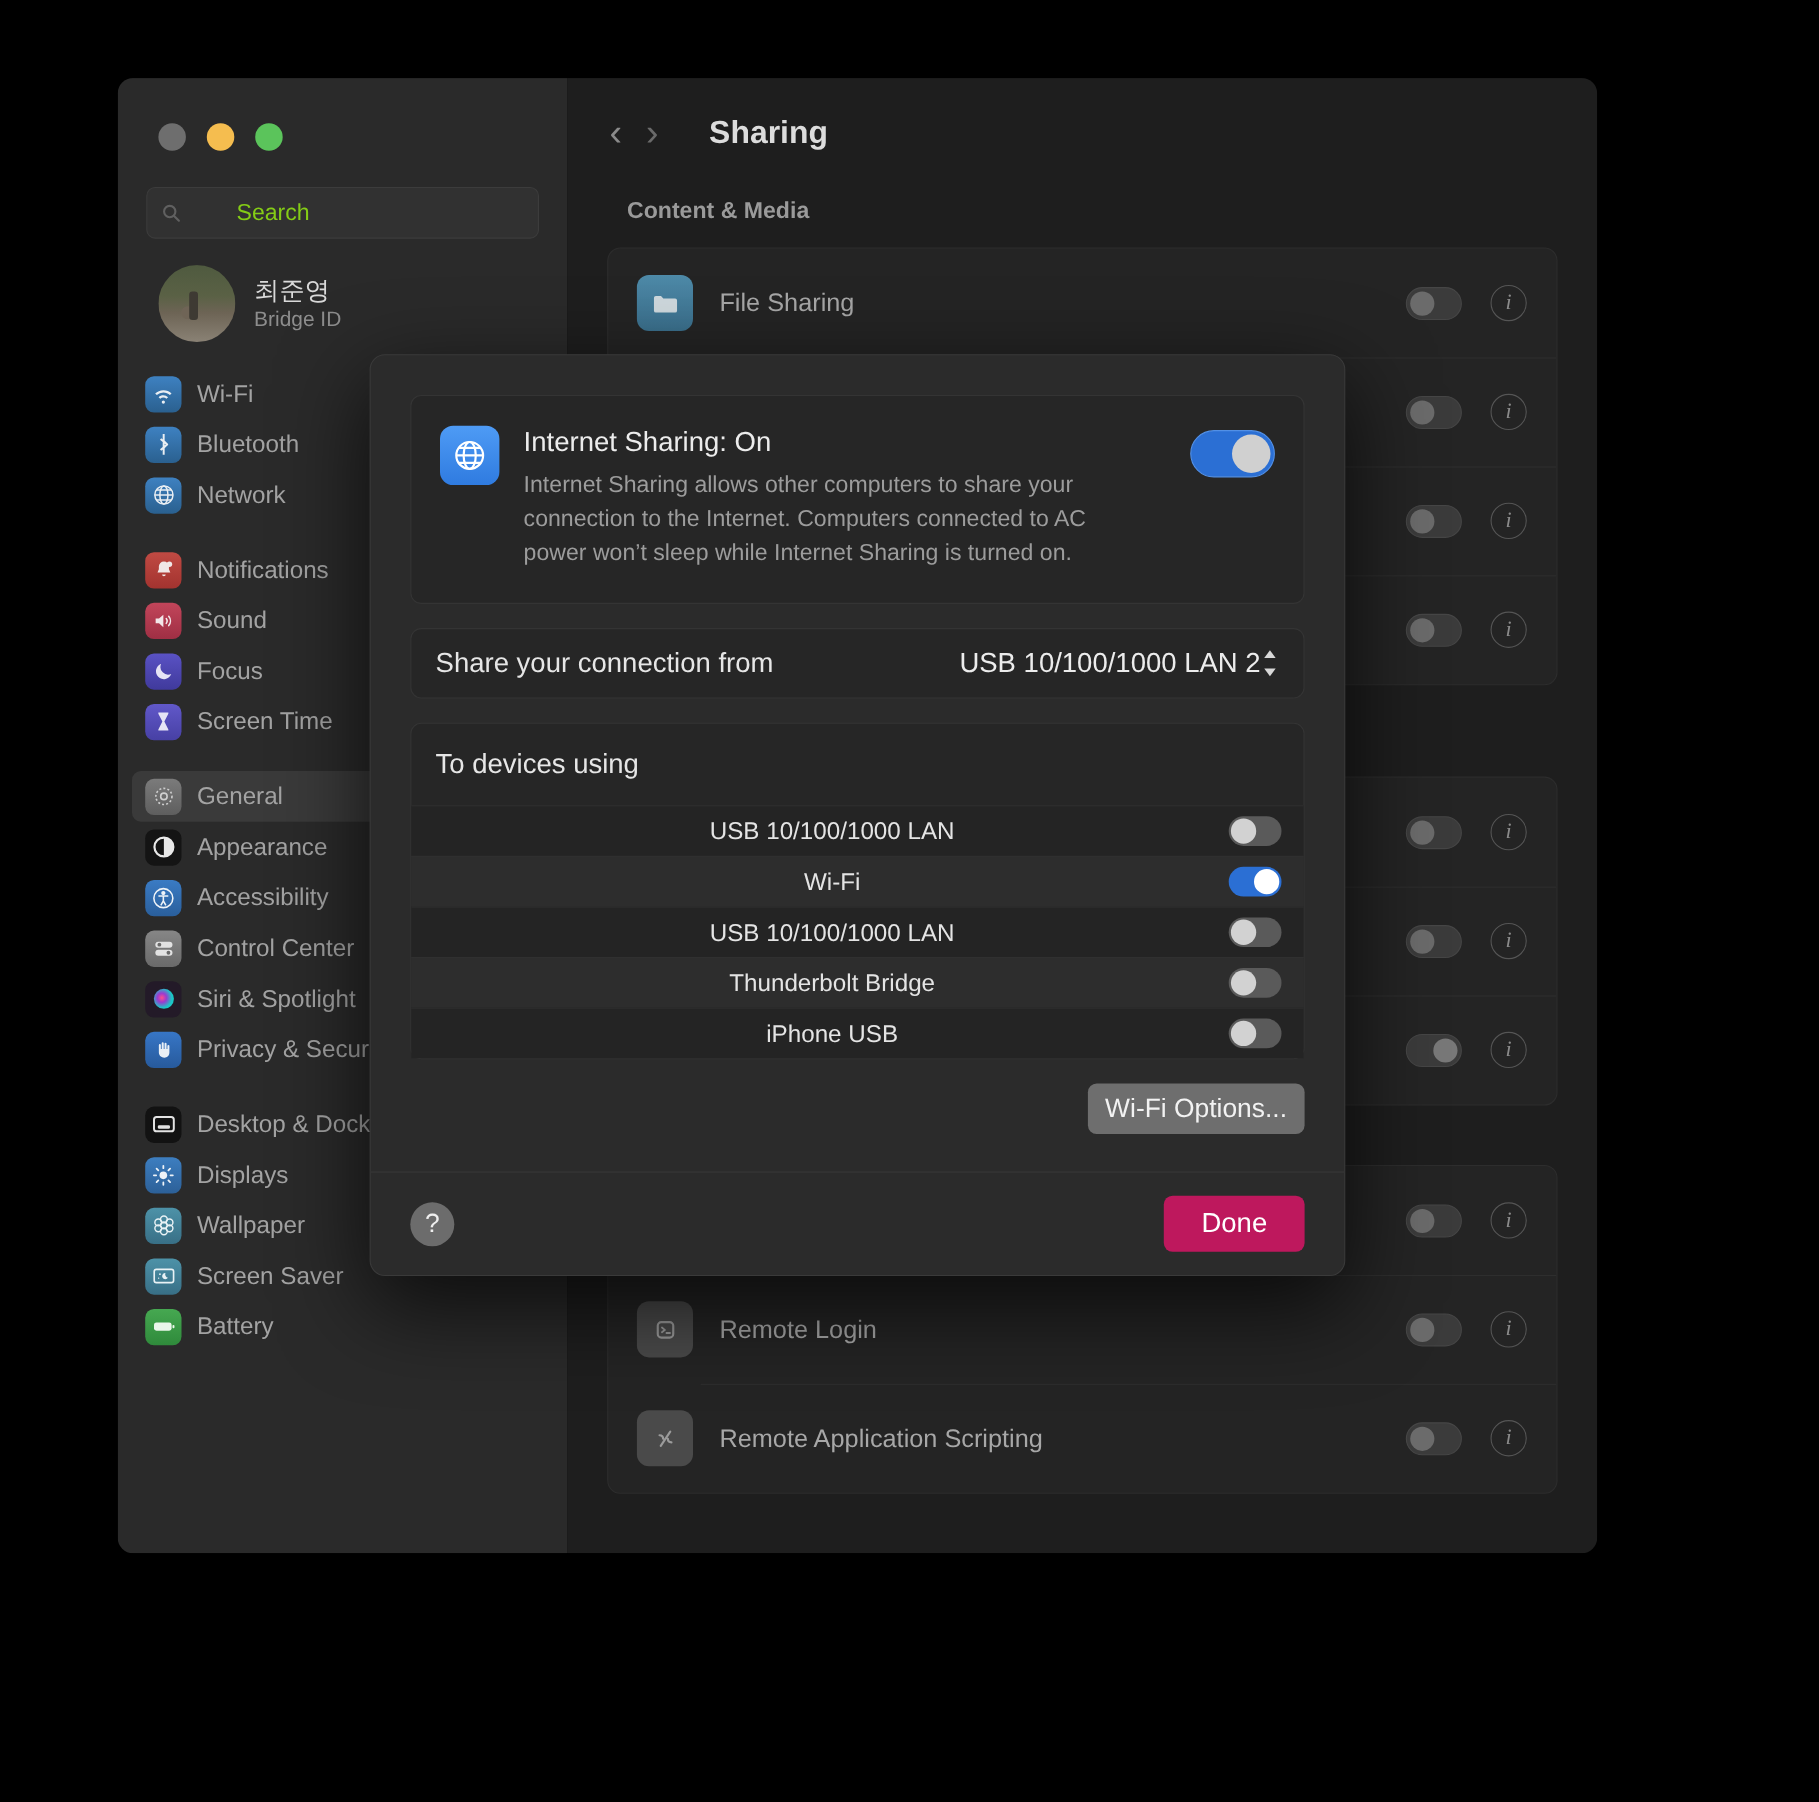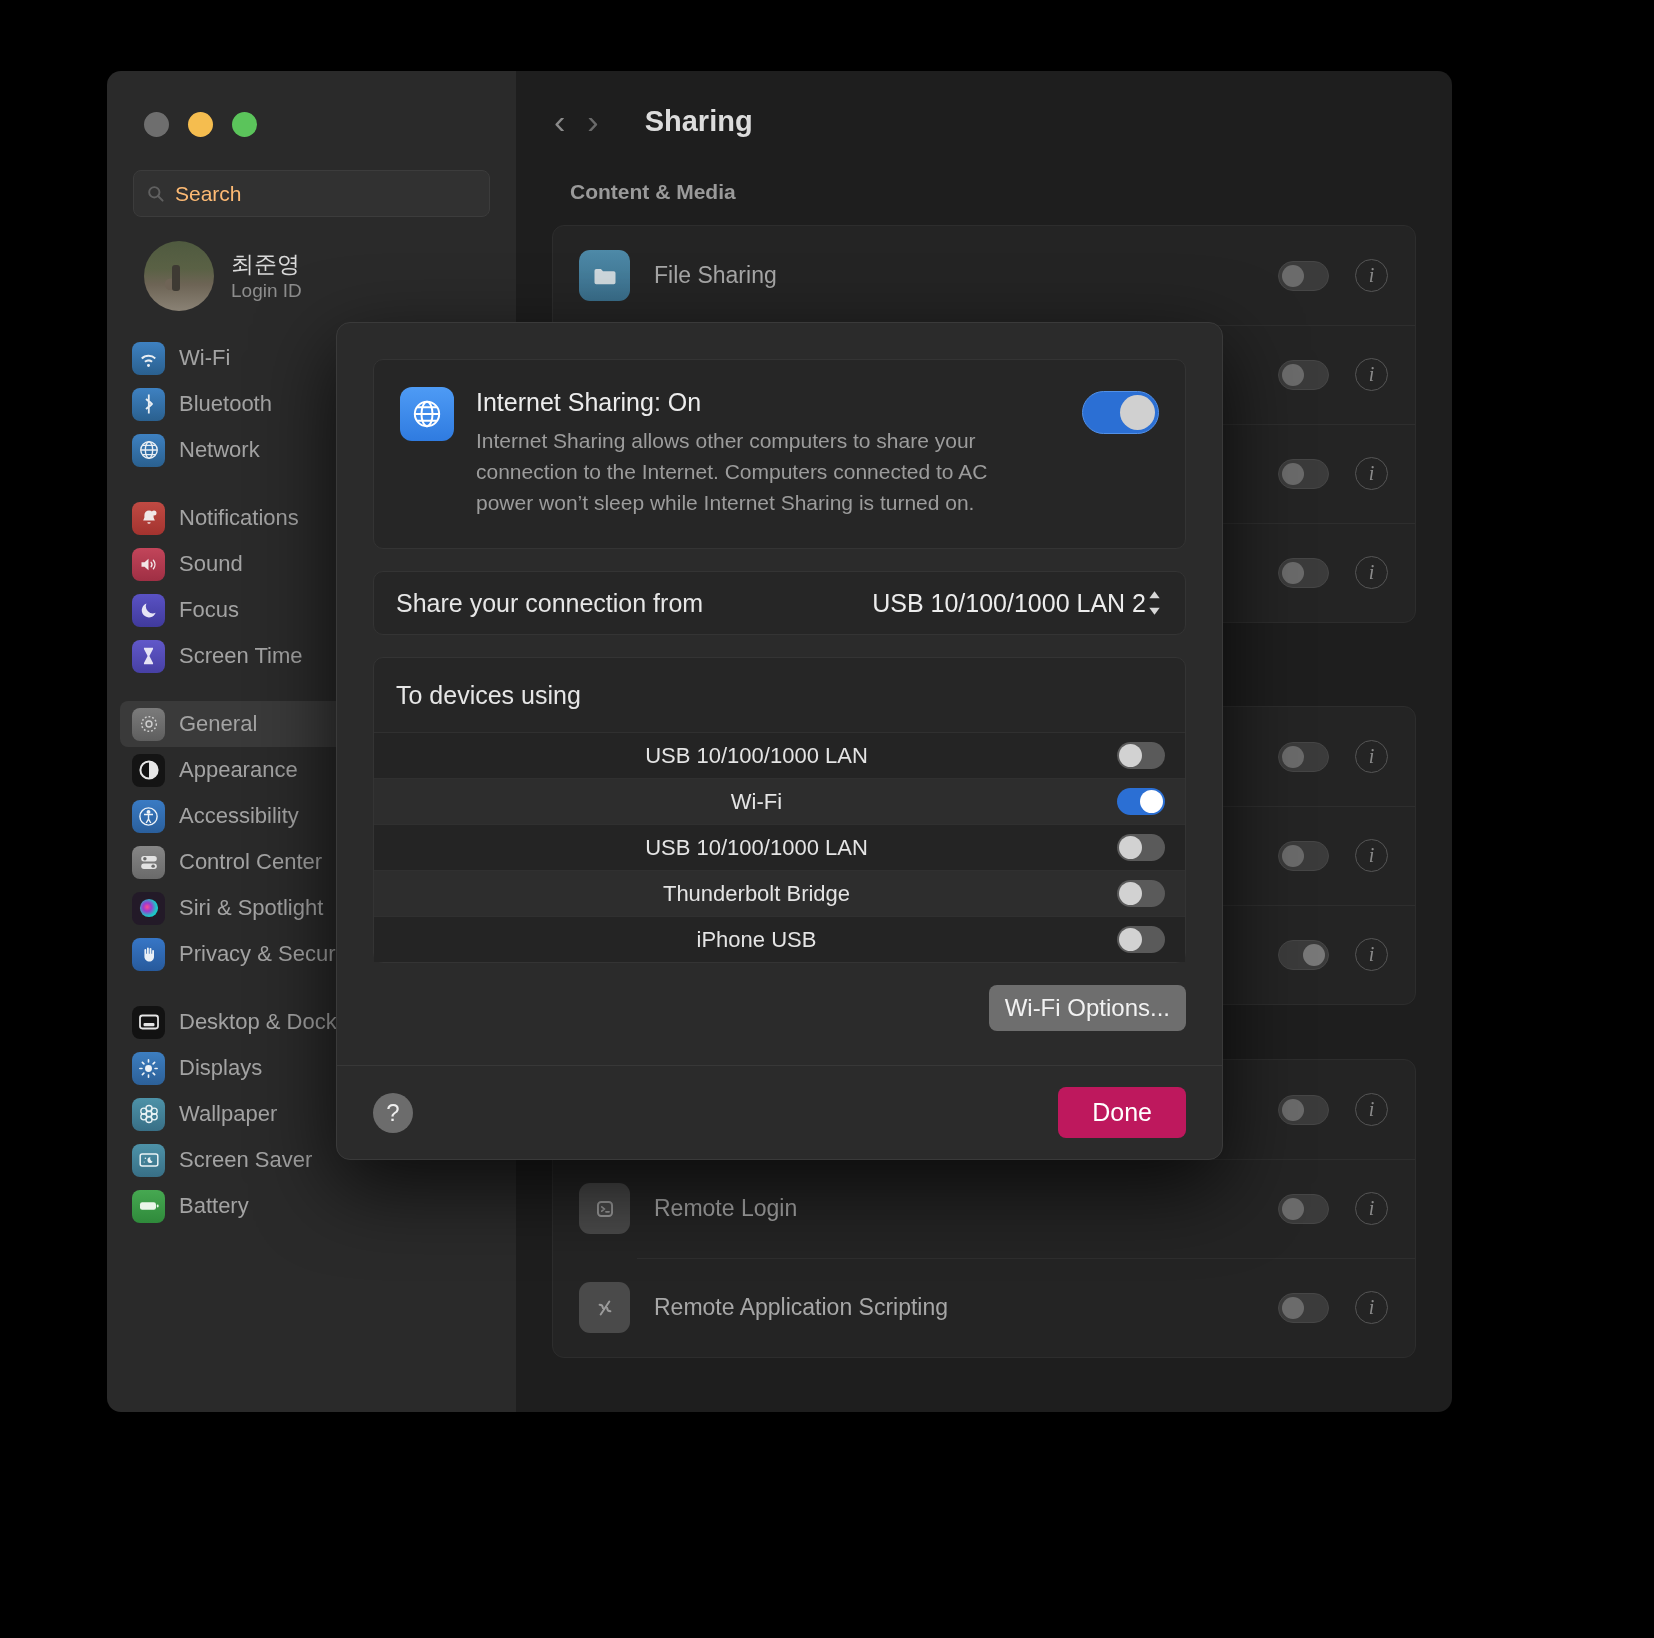--- a/index.html
+++ b/index.html
@@ -43,21 +43,21 @@
     margin: 33px 26px 0 26px;
     height: 47px;
     background: #313131;
     border: 1px solid #3c3c3c;
     border-radius: 8px;
     display: flex; align-items: center;
     padding: 0 12px;
     gap: 10px;
   }
   .search-icon { width: 19px; height: 19px; flex: none; opacity: .45; }
-  .search-ph { color: #fdba74; font-size: 21px; }
+  .search-ph { color: #84cc16; font-size: 21px; margin-left: 40px; }
 
   .account {
     margin: 24px 0 0 0;
     padding: 0 0 0 37px;
     display: flex; align-items: center; gap: 17px;
   }
   .avatar {
     width: 70px; height: 70px; border-radius: 50%;
     background:
       radial-gradient(circle at 38% 62%, #6f6456 0 9%, transparent 10%),
@@ -274,21 +274,21 @@
           <circle cx="10.5" cy="10.5" r="6.5"></circle>
             <line x1="15.5" y1="15.5" x2="21" y2="21" stroke-linecap="round"></line>
         </svg>
         <span class="search-ph">Search</span>
       </div>
 
       <div class="account">
         <div class="avatar"></div>
         <div>
           <div class="acct-name">최준영</div>
-          <div class="acct-sub">Login ID</div>
+          <div class="acct-sub">Bridge ID</div>
         </div>
       </div>
 
       <div class="nav">
 
         <div class="nav-group">
           <div class="nav-item">
             <span class="ico" style="background:linear-gradient(180deg,#3e81c1,#2a608f)">
               <svg width="21" height="21" viewBox="0 0 24 24" fill="#e9eef3">
                   <path d="M12 18.3a1.7 1.7 0 1 0 0 3.4 1.7 1.7 0 0 0 0-3.4zM12 13c-1.9 0-3.6.7-4.9 1.9l1.7 1.7A5 5 0 0 1 12 15.4c1.2 0 2.4.4 3.2 1.2l1.7-1.7A7.1 7.1 0 0 0 12 13zm0-5.3c-3.3 0-6.3 1.3-8.5 3.4l1.7 1.7A10 10 0 0 1 12 10.1c2.6 0 5 1 6.8 2.7l1.7-1.7A11.9 11.9 0 0 0 12 7.7z"></path>

